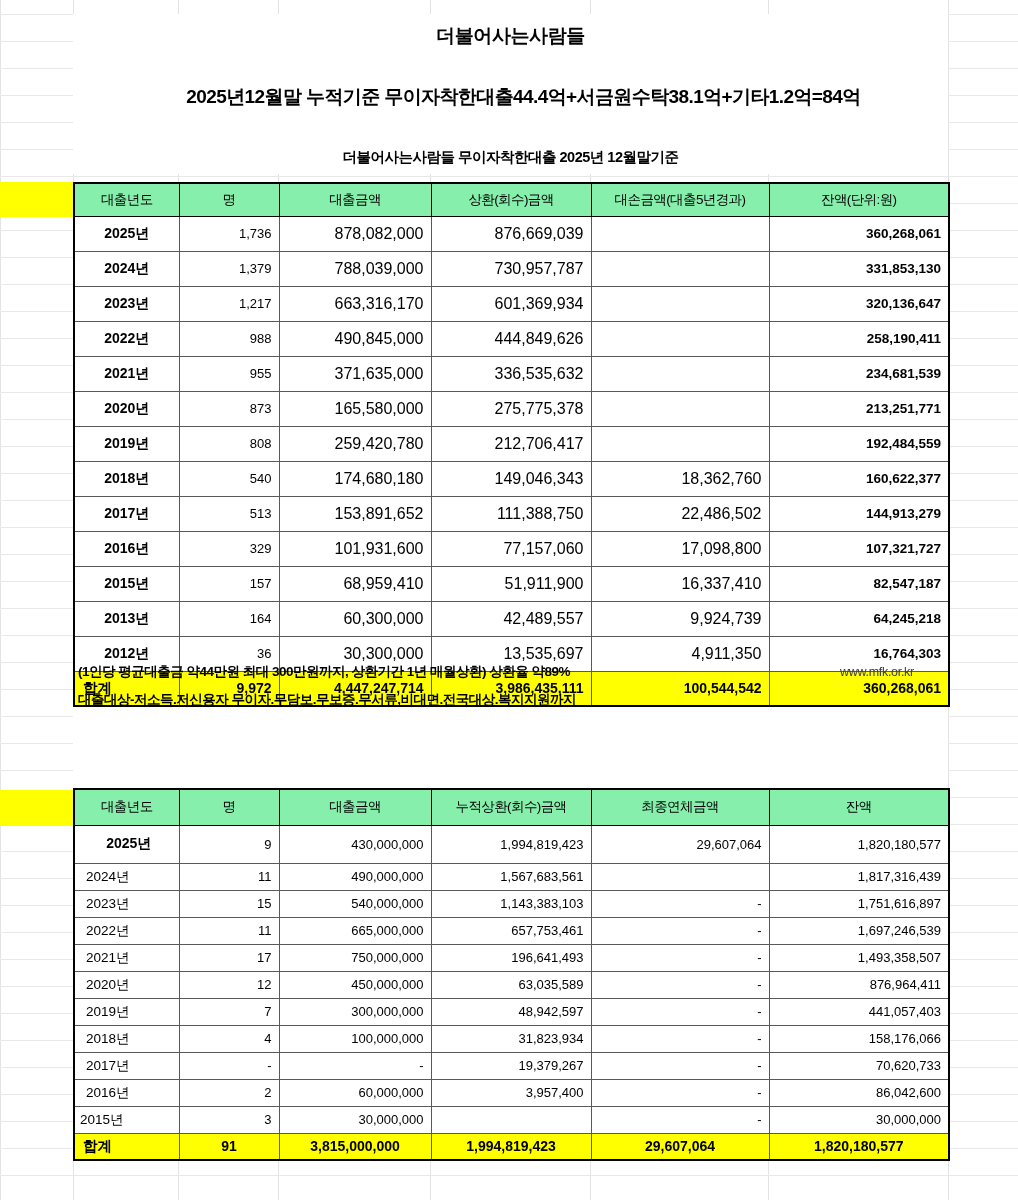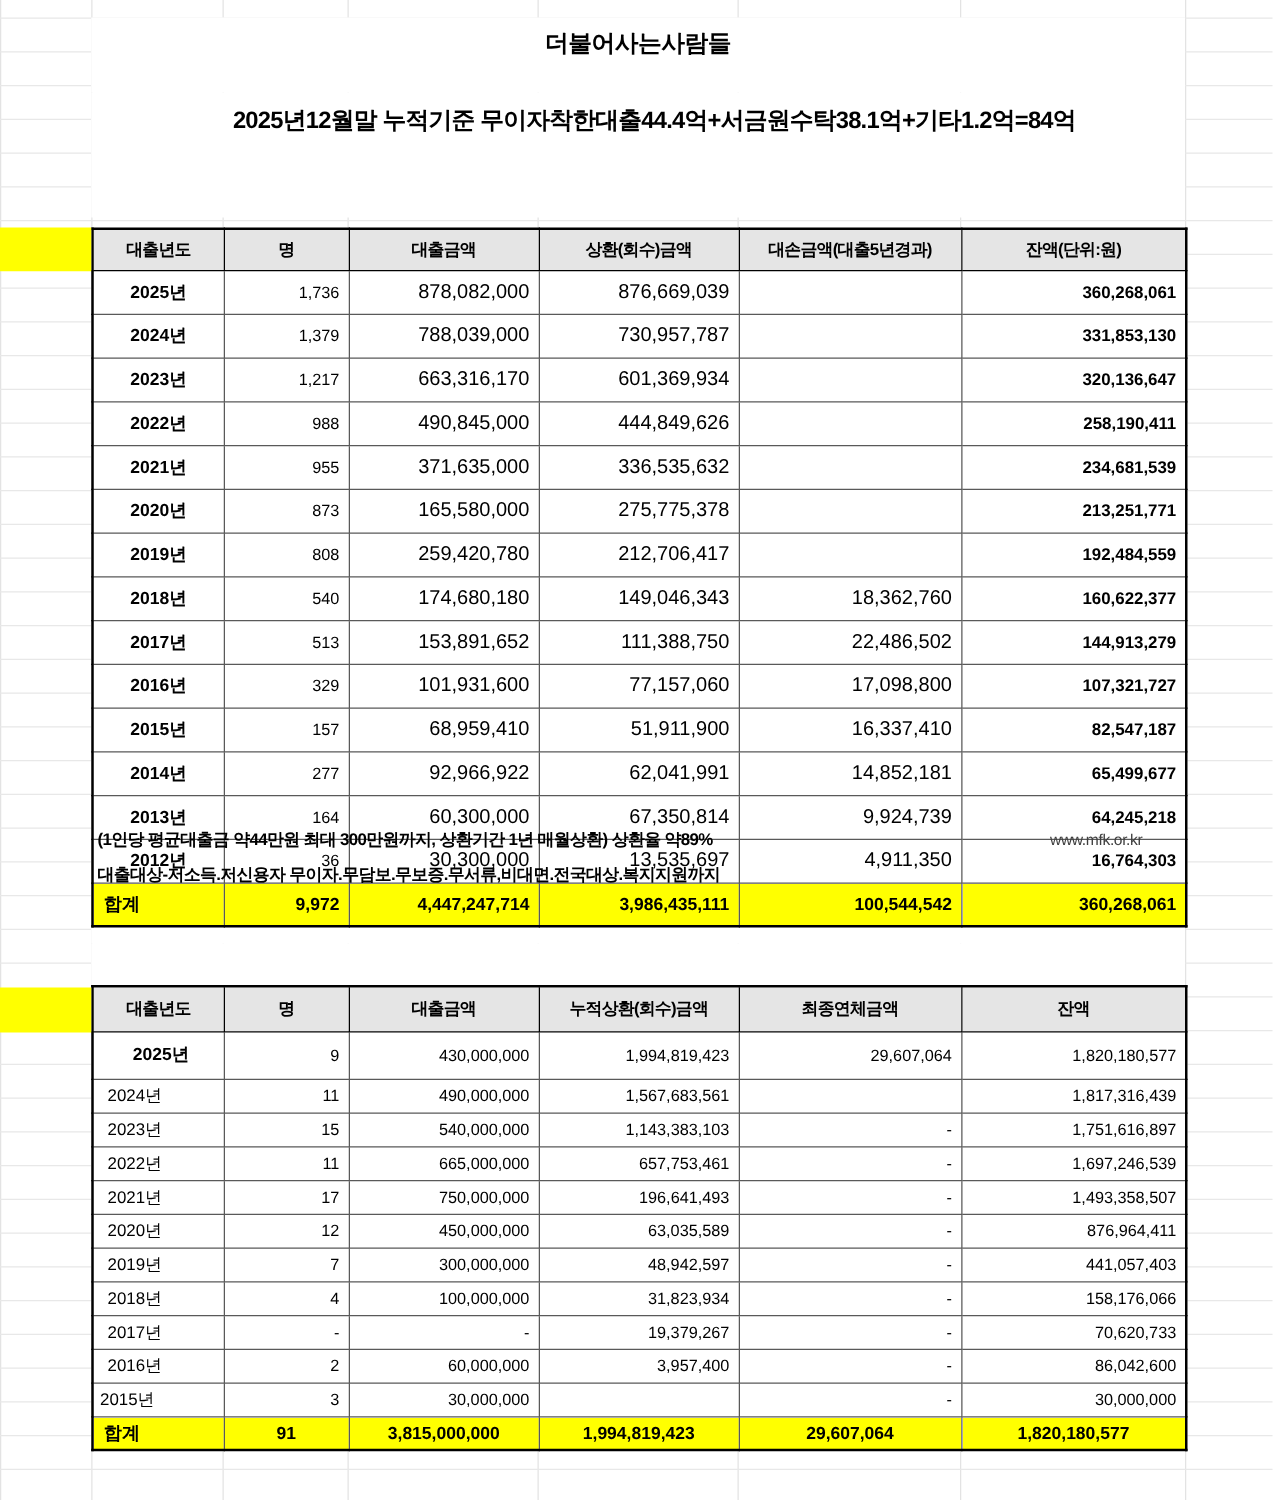--- a/index.html
+++ b/index.html
@@ -90,22 +90,22 @@
   table.sheet td,table.sheet th{
     border:1px solid #595959;
     padding:0 7px;
     font-size:13px;
     font-weight:normal;
     white-space:nowrap;
     overflow:hidden;
     box-sizing:border-box;
   }
   table.sheet thead th{
-    background:#e5e5e5;
-    font-weight:bold;
+    background:#86efac;
+    font-weight:normal;
     text-align:center;
     font-size:13.5px;
     letter-spacing:-0.6px;
     border:1px solid #000;
     margin-left:40px;
   }
   table.sheet tr.total td{
     background:#ffff00;
     font-weight:bold;
     border-top:1.5px solid #000;
@@ -216,20 +216,21 @@
 
   <div class="white-band" style="left:73px;top:14px;width:875px;height:60px;"></div>
   <div class="white-band" style="left:73px;top:74px;width:875px;height:100px;"></div>
   <div class="white-band" style="left:73px;top:655px;width:875px;height:100px;"></div>
   <div class="white-band" style="left:73px;top:755px;width:875px;height:35px;"></div>
 
   <div class="yellow-tab" style="left:0px;top:182px;width:73px;height:35px;"></div>
 
   <div class="title-main">더불어사는사람들</div>
   <div class="title-sub">2025년12월말 누적기준 무이자착한대출44.4억+서금원수탁38.1억+기타1.2억=84억</div>
+  <div class="title-table1">더불어사는사람들 무이자착한대출 2025년 12월말기준</div>
 
   <table class="sheet" id="table-loan-free">
     <colgroup>
       <col style="width:105px">
         <col style="width:100px">
         <col style="width:152px">
       <col style="width:160px">
         <col style="width:178px">
         <col style="width:180px">
     </colgroup>
@@ -326,32 +327,24 @@
         </tr>
         <tr>
           <td class="year">2015년</td>
           <td class="count">157</td>
           <td class="amount">68,959,410</td>
           <td class="amount">51,911,900</td>
           <td class="amount">16,337,410</td>
           <td class="balance">82,547,187</td>
         </tr>
         <tr>
-          <td class="year">2014년</td>
-          <td class="count">277</td>
-          <td class="amount">92,966,922</td>
-          <td class="amount">62,041,991</td>
-          <td class="amount">14,852,181</td>
-          <td class="balance">65,499,677</td>
-        </tr>
-        <tr>
           <td class="year">2013년</td>
           <td class="count">164</td>
           <td class="amount">60,300,000</td>
-          <td class="amount">67,350,814</td>
+          <td class="amount">42,489,557</td>
           <td class="amount">9,924,739</td>
           <td class="balance">64,245,218</td>
         </tr>
         <tr>
           <td class="year">2012년</td>
           <td class="count">36</td>
           <td class="amount">30,300,000</td>
           <td class="amount">13,535,697</td>
           <td class="amount">4,911,350</td>
           <td class="balance">16,764,303</td>

